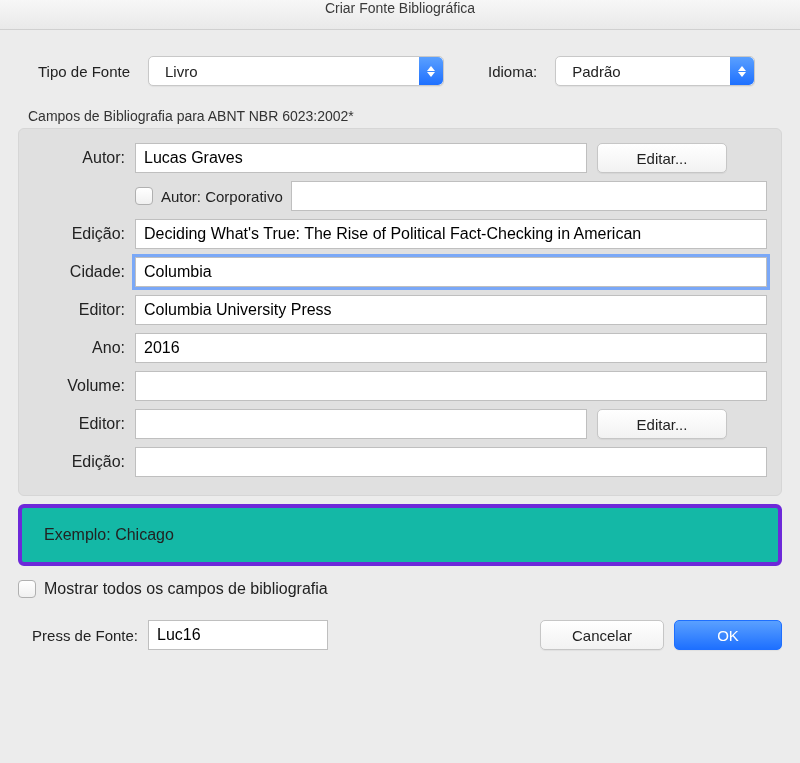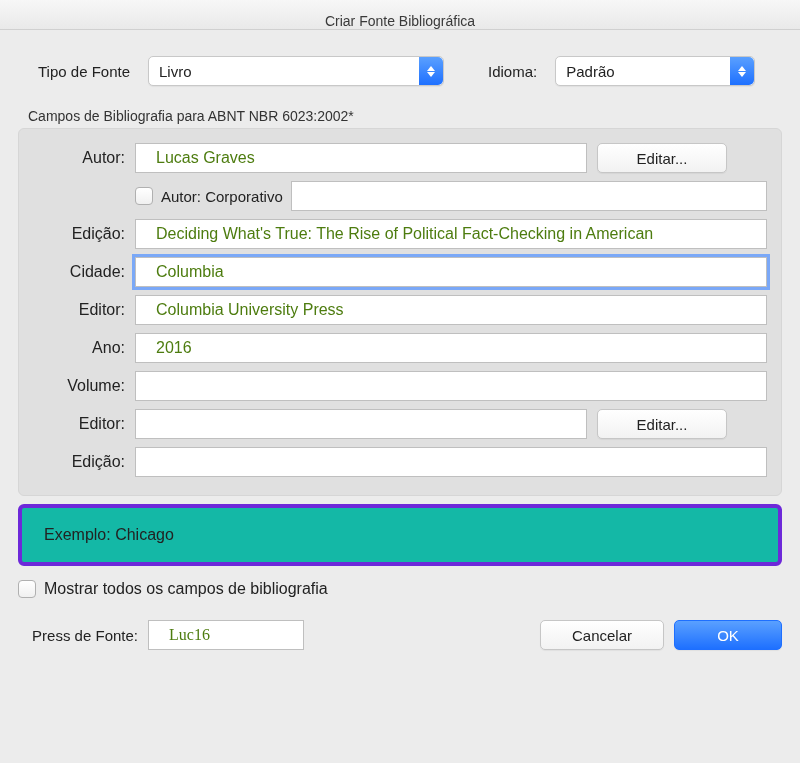--- a/index.html
+++ b/index.html
@@ -8,35 +8,35 @@
     width:800px; height:763px;
     font-family: -apple-system, "Helvetica Neue", Arial, sans-serif;
     font-size:15px;
     background:#ececec;
     color:#222;
   }
   .titlebar {
     height:30px;
     background:linear-gradient(#f7f7f7,#e9e9e9);
     border-bottom:1px solid #d0d0d0;
-    display:flex; align-items:flex-end; justify-content:center;
+    display:flex; align-items:flex-start; justify-content:center;
     font-size:14px; color:#3a3a3a;
   }
   .content { padding:16px 18px 18px 18px; }
   .row { display:flex; align-items:center; gap:18px; }
   .label-left { min-width:112px; text-align:right; }
   .toprow { margin-top:10px; margin-bottom:22px; }
   .select {
     position:relative;
     height:30px;
     background:#fff;
     border:1px solid #c8c8c8;
     border-radius:5px;
     display:flex; align-items:center;
-    padding:0 30px 0 10px;
+    padding:0 30px 0 16px;
     font-size:15px;
     box-shadow:0 1px 1px rgba(0,0,0,0.05);
   }
   .select .arrowcap {
     position:absolute; right:0; top:0; bottom:0; width:24px;
     background:linear-gradient(#5aa0ff,#1e70ff);
     border-top-right-radius:5px; border-bottom-right-radius:5px;
     display:flex; flex-direction:column; align-items:center; justify-content:center;
     gap:1px;
   }
@@ -55,23 +55,23 @@
     border-radius:6px;
     padding:14px 14px 18px 14px;
     display:flex; flex-direction:column; gap:8px;
   }
   .field-row { display:flex; align-items:center; gap:10px; }
   .field-label { width:92px; text-align:right; font-size:16px; }
   input[type=text].txt {
     height:30px;
     border:1px solid #bfbfbf;
     background:#fff;
-    padding:0 20px;
+    padding:0 8px;
     font-size:16px;
-    color:#4d7c0f;
+    color:#000000;
     border-radius:0;
     outline:none;
   }
   .txt.focused {
     box-shadow:0 0 0 3px rgba(88,150,255,0.75);
     border-color:#8bb7ff;
   }
   .flex1 { flex:1; }
   .btn {
     height:30px;
@@ -205,19 +205,19 @@
     <span>Exemplo: Chicago</span>
   </div>
 
   <div class="aftercheck">
     <span class="checkbox"></span>
     <span>Mostrar todos os campos de bibliografia</span>
   </div>
 
   <div class="bottomrow">
     <div style="min-width:120px; text-align:right">Press de Fonte:</div>
-    <input type="text" class="txt" style="width: 156px; font-family: Liberation Serif, serif;" value="Luc16">
+    <input type="text" class="txt" style="width: 180px;" value="Luc16">
     <div class="spacer"></div>
     <button class="btn btn-cancel">Cancelar</button>
     <button class="btn btn-primary">OK</button>
   </div>
 
 </div>
 
 </body></html>

